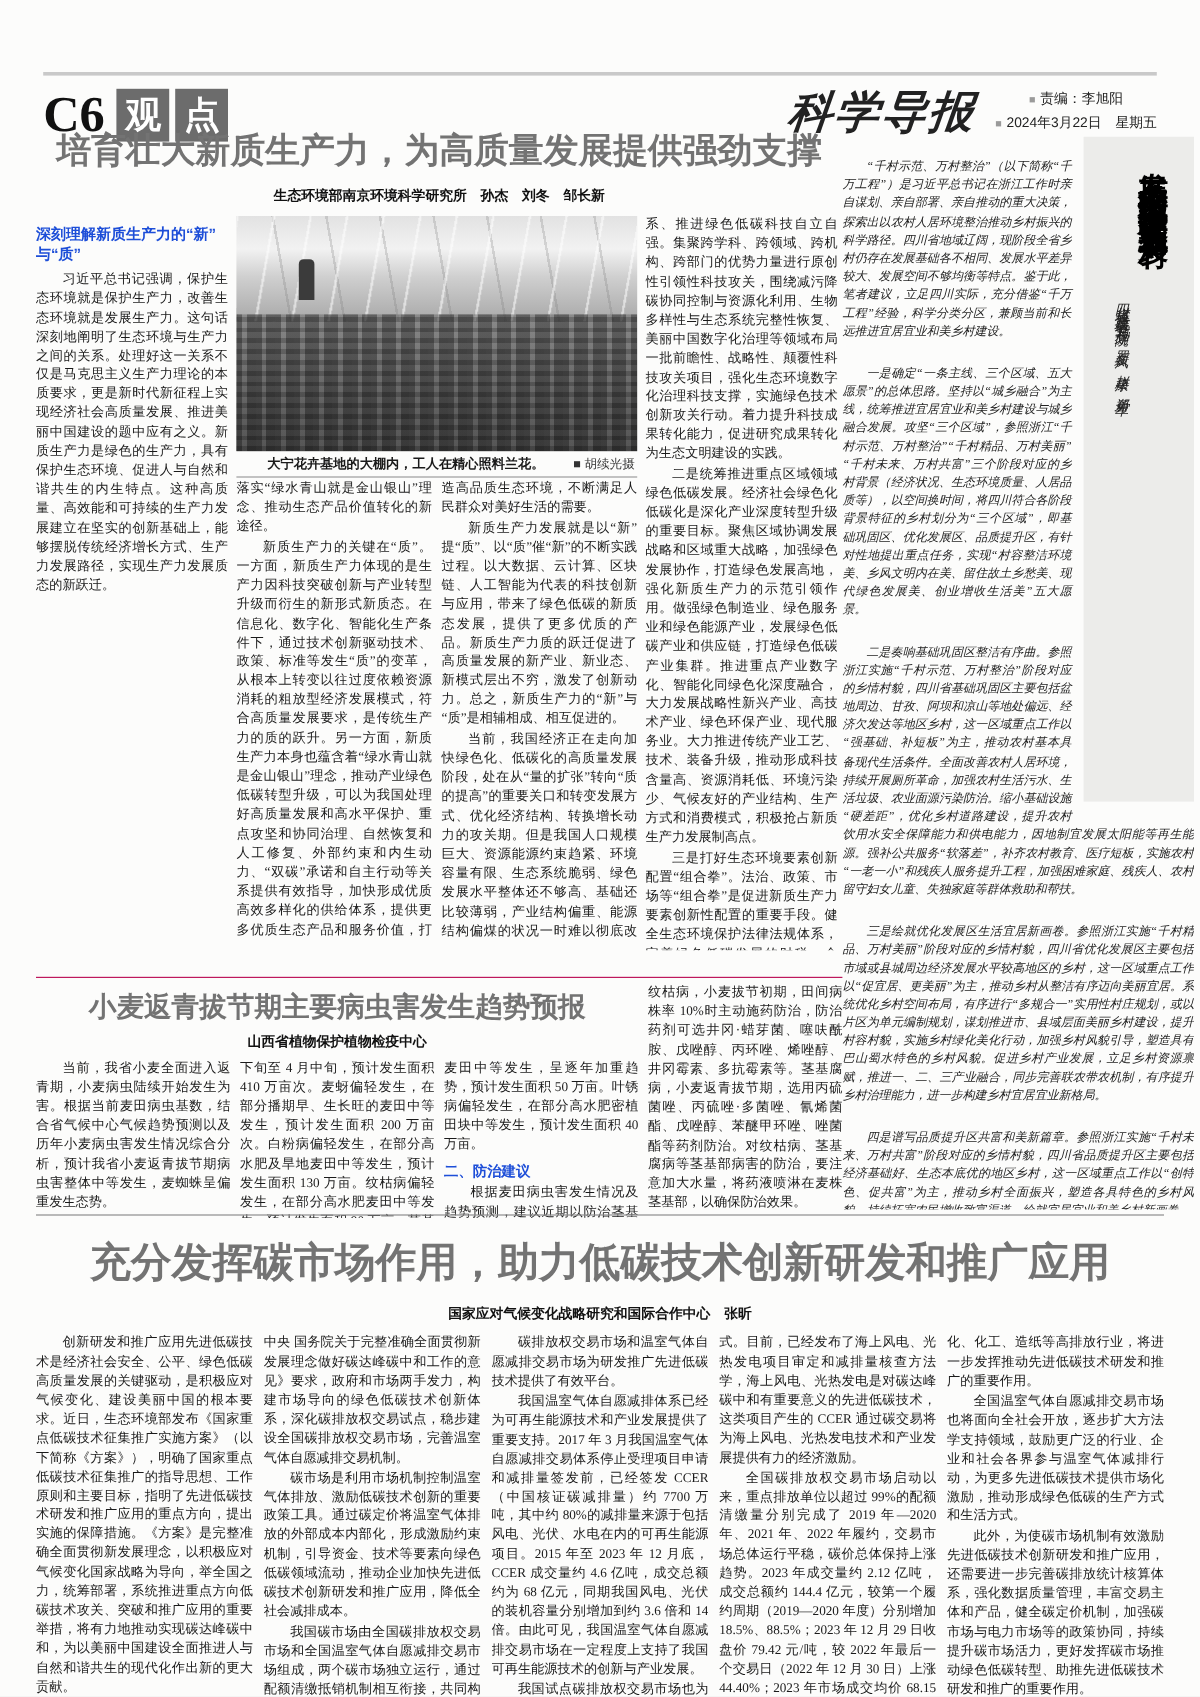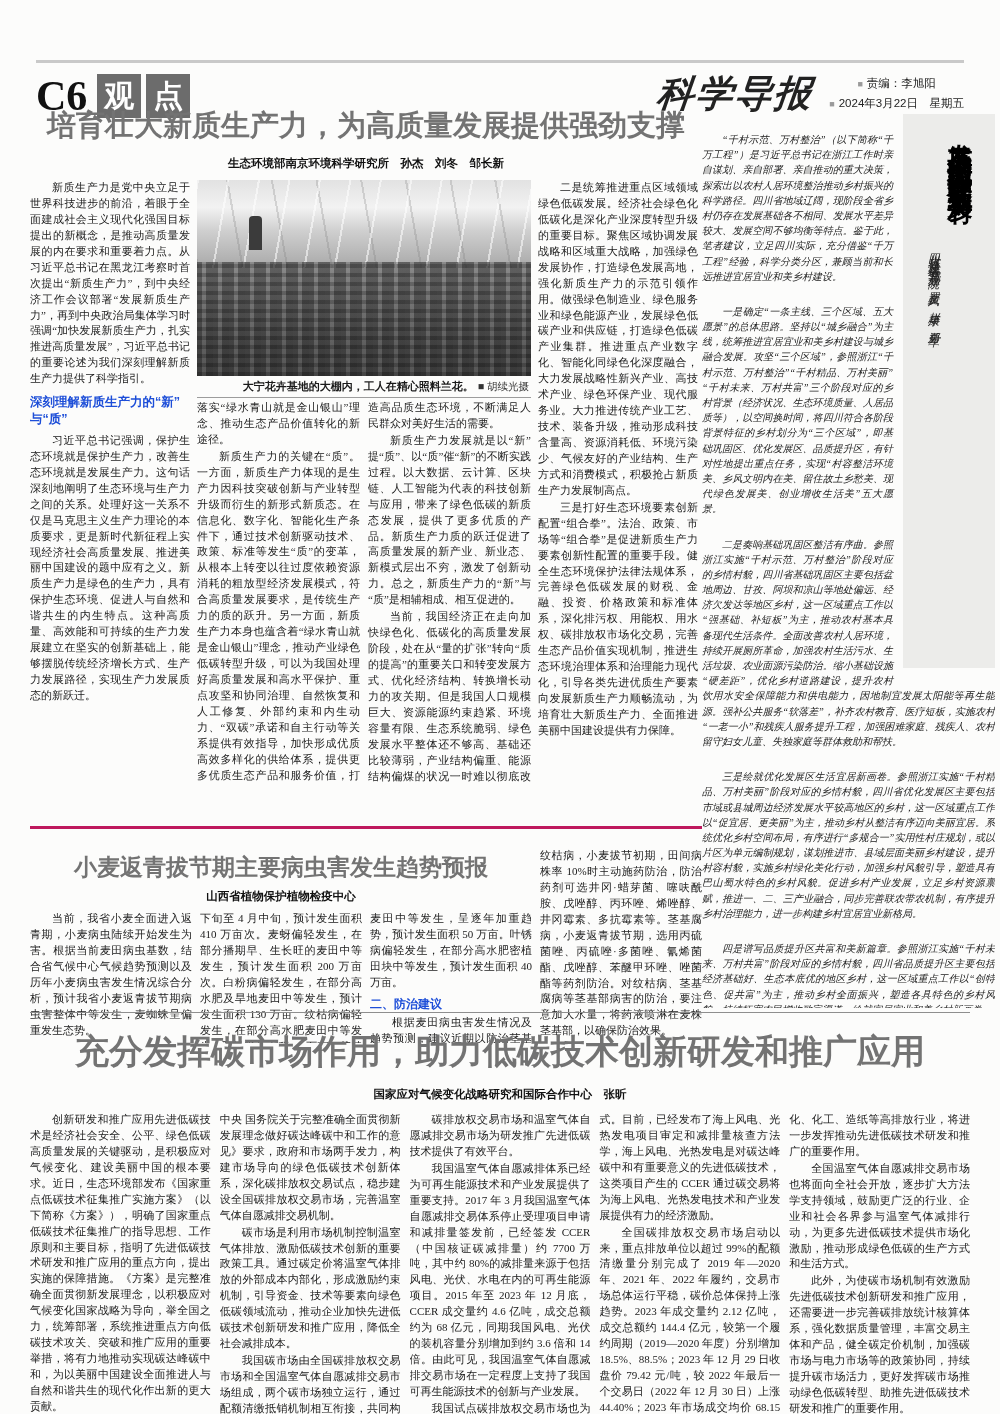--- a/index.html
+++ b/index.html
@@ -32,35 +32,35 @@
   .mmid{width:334px;}
   .photo{position:relative;width:334px;height:196px;overflow:hidden;background:
      linear-gradient(180deg,#e2e2e2 0%,#f2f2f2 14%,#cfcfcf 26%,#a8a8a8 45%,#7d7d7d 65%,#5a5a5a 85%,#4c4c4c 100%);}
   .photo .beams{position:absolute;inset:0 0 55% 0;background:
      repeating-linear-gradient(100deg,rgba(255,255,255,.55) 0 2px,rgba(255,255,255,0) 2px 30px),
      repeating-linear-gradient(80deg,rgba(120,120,120,.25) 0 2px,rgba(0,0,0,0) 2px 44px);}
   .photo .plants{position:absolute;inset:42% 0 0 0;background:
      repeating-linear-gradient(90deg,rgba(40,40,40,.55) 0 5px,rgba(90,90,90,.35) 5px 9px,rgba(30,30,30,.5) 9px 16px),
      repeating-linear-gradient(0deg,rgba(20,20,20,.35) 0 4px,rgba(120,120,120,.18) 4px 9px);}
   .photo .worker{position:absolute;left:52px;top:36px;width:13px;height:34px;background:#3b3b3b;border-radius:4px 4px 0 0;}
-  .caption-row{display:flex;justify-content:flex-end;gap:4px;align-items:baseline;border-bottom:1px solid #9c9c9c;
+  .caption-row{display:flex;justify-content:flex-end;gap:24px;align-items:baseline;border-bottom:1px solid #9c9c9c;
                padding:3px 2px 3px 0;font-size:11px;font-weight:bold;font-family:"Liberation Sans",sans-serif;}
   .credit{color:#333;font-weight:normal;font-size:10.5px;}
   .mid-text{height:388px;overflow:hidden;column-count:2;column-gap:8px;margin-top:2px;}
   
   .sidebar{position:absolute;left:702px;top:112px;width:293px;height:896px;overflow:hidden;}
   .side-titleblock{float:right;width:92px;height:554px;background:#ececea;margin:2px 0 10px 10px;
                    display:flex;flex-direction:row-reverse;justify-content:center;padding:10px 0;box-sizing:border-box;}
   .vtitle{writing-mode:vertical-rl;font-family:"Liberation Sans",sans-serif;font-weight:900;font-size:25px;
           color:#000;letter-spacing:3px;line-height:1;}
   .vbyline{writing-mode:vertical-rl;font-size:11.5px;color:#222;padding-top:120px;margin-right:7px;
            font-family:"Liberation Serif",serif;font-style:italic;letter-spacing:2px;}
   .sidebar p.bp{font-style:italic;font-size:10px;line-height:1.52;color:#222;margin-top:20px;}
   
-  .wheat{position:absolute;left:30px;top:814px;width:672px;border-top:3px solid #be185d;padding-top:19px;margin-top:12px;}
+  .wheat{position:absolute;left:30px;top:814px;width:672px;border-top:1px solid #be185d;padding-top:5px;}
   .wheat-flex{display:flex;gap:8px;}
   .wheat-left{width:502px;}
   .wheat .art-title{font-size:23px;margin:4px 0 6px 0;}
   .wheat .byline{margin-bottom:7px;}
   .wheat-cols{display:flex;gap:8px;height:132px;overflow:hidden;}
   .wcol{width:162px;overflow:hidden;}
   .wheat-right{width:162px;height:192px;overflow:hidden;}
   .wheat .subhead{font-size:12px;margin:5px 0 3px 0;}
   
   .carbon{position:absolute;left:30px;top:1012px;width:940px;height:402px;border-top:1px solid #8e8e8e;
@@ -90,21 +90,20 @@
         <span><span class="bullet">■</span><span>2024年3月22日　星期五</span></span>
       </span>
     </div>
   </div>
 
   <div class="main-art">
     <div class="art-title">培育壮大新质生产力，为高质量发展提供强劲支撑</div>
     <div class="byline">生态环境部南京环境科学研究所　孙杰　刘冬　邹长新</div>
     <div class="main-body">
       <div class="mcol">
-        <p class="bp">新质生产力是党中央立足于世界科技进步的前沿，着眼于全面建成社会主义现代化强国目标提出的新概念，是推动高质量发展的内在要求和重要着力点。从习近平总书记在黑龙江考察时首次提出“新质生产力”，到中央经济工作会议部署“发展新质生产力”，再到中央政治局集体学习时强调“加快发展新质生产力，扎实推进高质量发展”，习近平总书记的重要论述为我们深刻理解新质生产力提供了科学指引。</p>
         <div class="subhead">深刻理解新质生产力的“新”与“质”</div>
         <p class="bp">习近平总书记强调，保护生态环境就是保护生产力，改善生态环境就是发展生产力。这句话深刻地阐明了生态环境与生产力之间的关系。处理好这一关系不仅是马克思主义生产力理论的本质要求，更是新时代新征程上实现经济社会高质量发展、推进美丽中国建设的题中应有之义。新质生产力是绿色的生产力，具有保护生态环境、促进人与自然和谐共生的内生特点。这种高质量、高效能和可持续的生产力发展建立在坚实的创新基础上，能够摆脱传统经济增长方式、生产力发展路径，实现生产力发展质态的新跃迁。</p>
 
       </div>
       <div class="mmid">
         <div class="photo">
           <div class="beams"></div>
           <div class="worker"></div>
           <div class="plants"></div>
         </div>
@@ -114,20 +113,21 @@
         </div>
         <div class="mid-text">
           <p class="bp cont">落实“绿水青山就是金山银山”理念、推动生态产品价值转化的新途径。</p>
           <p class="bp">新质生产力的关键在“质”。一方面，新质生产力体现的是生产力因科技突破创新与产业转型升级而衍生的新形式新质态。在信息化、数字化、智能化生产条件下，通过技术创新驱动技术、政策、标准等发生“质”的变革，从根本上转变以往过度依赖资源消耗的粗放型经济发展模式，符合高质量发展要求，是传统生产力的质的跃升。另一方面，新质生产力本身也蕴含着“绿水青山就是金山银山”理念，推动产业绿色低碳转型升级，可以为我国处理好高质量发展和高水平保护、重点攻坚和协同治理、自然恢复和人工修复、外部约束和内生动力、“双碳”承诺和自主行动等关系提供有效指导，加快形成优质高效多样化的供给体系，提供更多优质生态产品和服务价值，打造高品质生态环境，不断满足人民群众对美好生活的需要。</p>
           <p class="bp">新质生产力发展就是以“新”提“质”、以“质”催“新”的不断实践过程。以大数据、云计算、区块链、人工智能为代表的科技创新与应用，带来了绿色低碳的新质态发展，提供了更多优质的产品。新质生产力质的跃迁促进了高质量发展的新产业、新业态、新模式层出不穷，激发了创新动力。总之，新质生产力的“新”与“质”是相辅相成、相互促进的。</p>
           <p class="bp">当前，我国经济正在走向加快绿色化、低碳化的高质量发展阶段，处在从“量的扩张”转向“质的提高”的重要关口和转变发展方式、优化经济结构、转换增长动力的攻关期。但是我国人口规模巨大、资源能源约束趋紧、环境容量有限、生态系统脆弱、绿色发展水平整体还不够高、基础还比较薄弱，产业结构偏重、能源结构偏煤的状况一时难以彻底改变，驱动经济发展的新动能还不够强大，这些不利因素构成了对高质量发展的现实约束。新形势新要求下，以高品质生态环境支撑绿色低碳高质量发展，对新时代新征程上统筹好生产力发展与生态环境保护的关系、持续推进经济社会高质量发展提出了更高更新的要求，传统的工作方式和治理手段难以适应，亟须通过进一步加快培育和发展新质生产力来破解难题，提升工作能力和水平。</p>
 
         </div>
       </div>
       <div class="mcol">
+        <p class="bp cont">系、推进绿色低碳科技自立自强。集聚跨学科、跨领域、跨机构、跨部门的优势力量进行原创性引领性科技攻关，围绕减污降碳协同控制与资源化利用、生物多样性与生态系统完整性恢复、美丽中国数字化治理等领域布局一批前瞻性、战略性、颠覆性科技攻关项目，强化生态环境数字化治理科技支撑，实施绿色技术创新攻关行动。着力提升科技成果转化能力，促进研究成果转化为生态文明建设的实践。</p>
         <p class="bp">二是统筹推进重点区域领域绿色低碳发展。经济社会绿色化低碳化是深化产业深度转型升级的重要目标。聚焦区域协调发展战略和区域重大战略，加强绿色发展协作，打造绿色发展高地，强化新质生产力的示范引领作用。做强绿色制造业、绿色服务业和绿色能源产业，发展绿色低碳产业和供应链，打造绿色低碳产业集群。推进重点产业数字化、智能化同绿色化深度融合，大力发展战略性新兴产业、高技术产业、绿色环保产业、现代服务业。大力推进传统产业工艺、技术、装备升级，推动形成科技含量高、资源消耗低、环境污染少、气候友好的产业结构、生产方式和消费模式，积极抢占新质生产力发展制高点。</p>
         <p class="bp">三是打好生态环境要素创新配置“组合拳”。法治、政策、市场等“组合拳”是促进新质生产力要素创新性配置的重要手段。健全生态环境保护法律法规体系，完善绿色低碳发展的财税、金融、投资、价格政策和标准体系，深化排污权、用能权、用水权、碳排放权市场化交易，完善生态产品价值实现机制，推进生态环境治理体系和治理能力现代化，引导各类先进优质生产要素向发展新质生产力顺畅流动，为培育壮大新质生产力、全面推进美丽中国建设提供有力保障。</p>
       </div>
     </div>
   </div>
 
   <div class="sidebar">
     <div class="side-titleblock">
       <div class="vtitle">发展不均衡区域如何建设宜居宜业和美乡村</div>
       <div class="vbyline">四川省环境政策研究与规划院　罗媛凤　赵康平　郑勇军</div>

